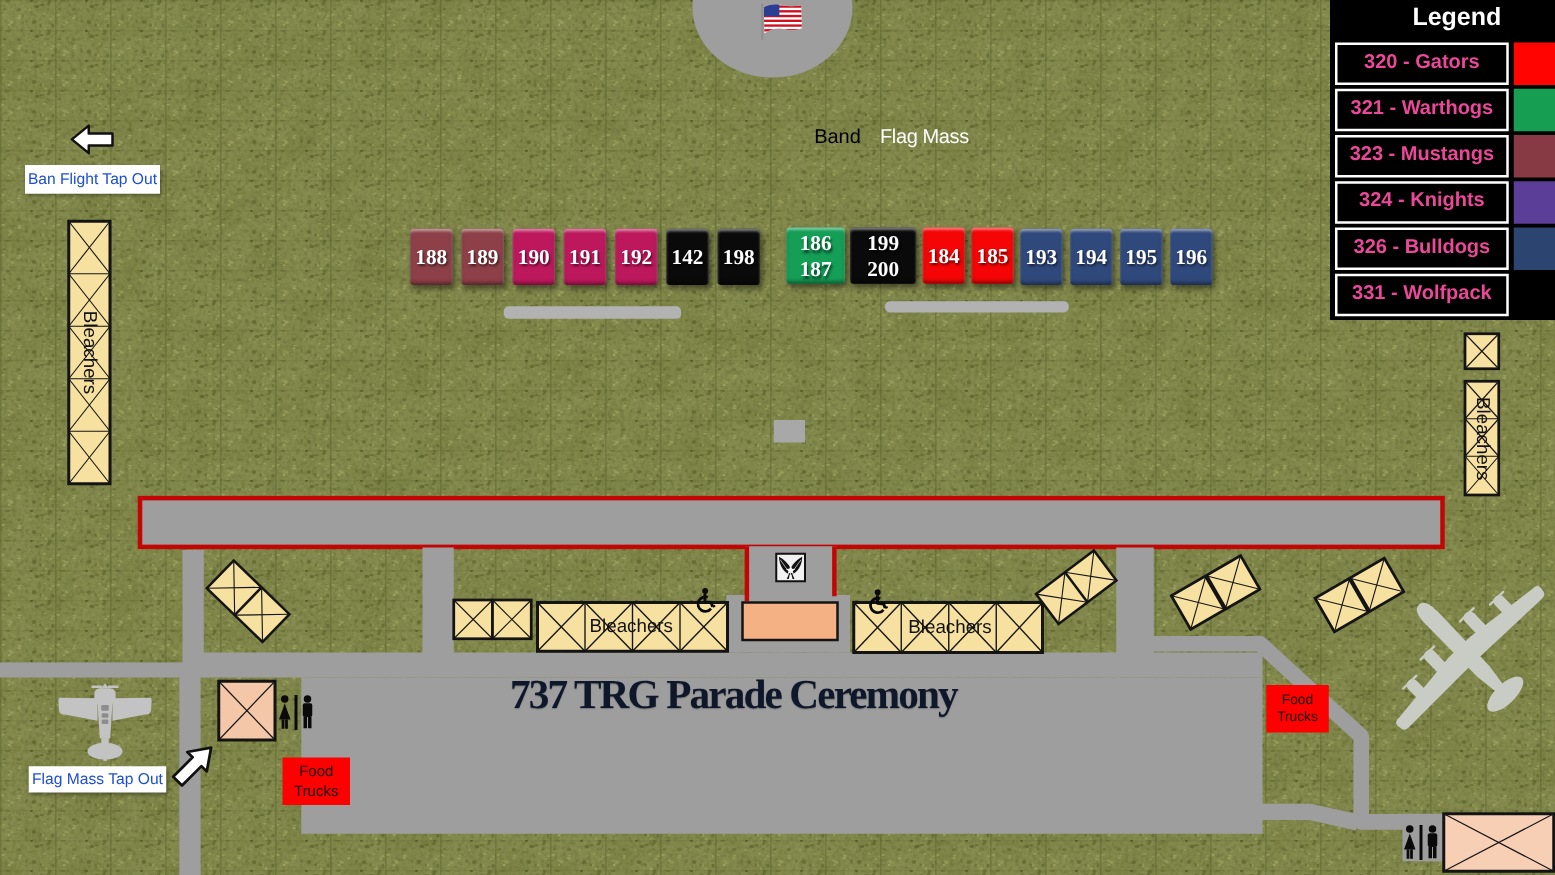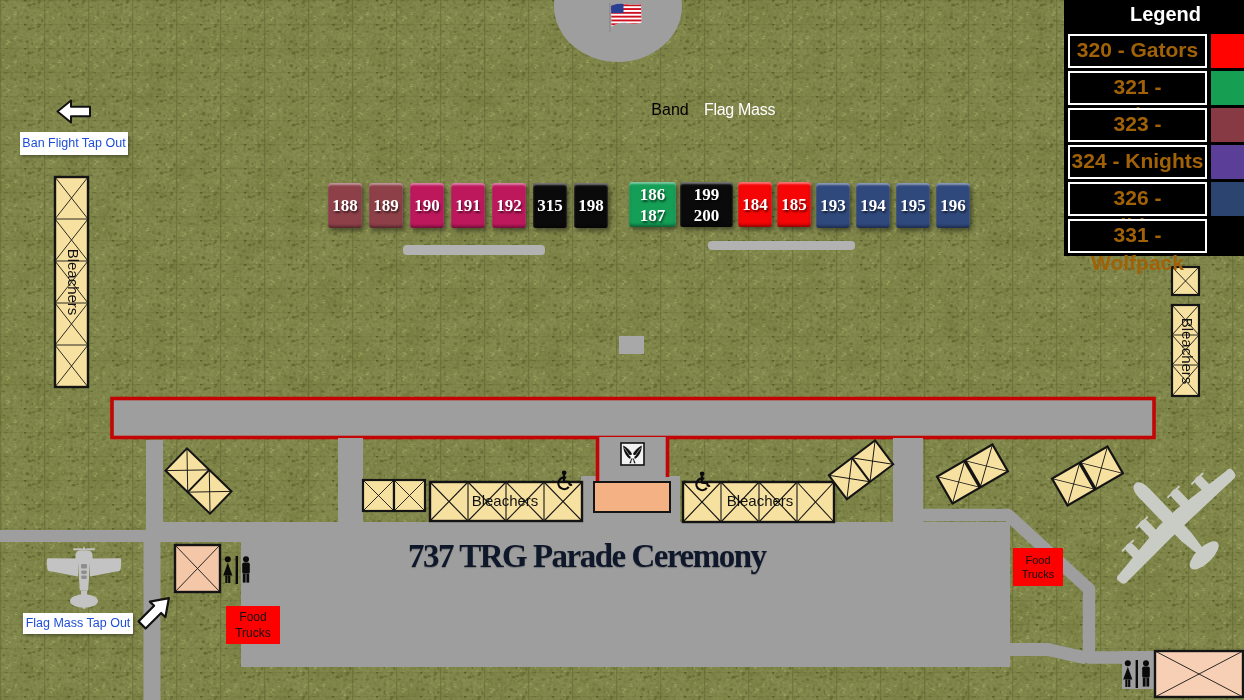--- a/index.html
+++ b/index.html
@@ -8,21 +8,21 @@
   .fb{position:absolute;width:34px;height:45px;border-radius:3px;color:#fff;
       font-family:"Liberation Serif",serif;font-weight:bold;font-size:17px;line-height:45px;
       text-align:center;text-shadow:1px 2px 2px rgba(0,0,0,.6);
       box-shadow:inset 0 2px 2px rgba(255,255,255,.45), inset 0 -2px 3px rgba(0,0,0,.4), 2px 3px 4px rgba(0,0,0,.42)}
   .fb2{width:47px;height:45px;line-height:21px;padding-top:2px;box-sizing:border-box}
   .mar{background:#8e4048}.pur{background:#be185d}.blk{background:#0a0a0a}
   .grn{background:#149e56}.red{background:#f50505}.nav{background:#30497c}
   .lbl{position:absolute;background:#fff;color:#1d4ed8;font-size:12.5px;text-align:center;white-space:nowrap;
        box-shadow:1px 2px 3px rgba(0,0,0,.35)}
   .lrow{position:absolute;left:1068px;width:139px;height:34px;background:#000;border:2.5px solid #fff;
-        box-sizing:border-box;color:#a16207;font-weight:bold;font-size:21px;text-align:center;line-height:28px}
+        box-sizing:border-box;color:#ec4899;font-weight:bold;font-size:16px;text-align:center;line-height:28px}
   .lsq{position:absolute;left:1211px;width:33px;height:34px}
 </style>
 </head>
 <body>
 <div id="c">
 
 <svg class="abs" style="left:0;top:0" width="1244" height="700">
   <defs>
     <pattern id="gtile" width="44" height="24" patternUnits="userSpaceOnUse">
       <ellipse cx="27.2" cy="17.6" rx="1.9" ry="1.6" fill="#4f5620" opacity="0.48"></ellipse>
@@ -384,21 +384,21 @@
 <div class="fb mar" style="left:328px;top:183px">188</div>
 
 <div class="fb mar" style="left:369px;top:183px">189</div>
 
 <div class="fb pur" style="left:410px;top:183px">190</div>
 
 <div class="fb pur" style="left:451px;top:183px">191</div>
 
 <div class="fb pur" style="left:492px;top:183px">192</div>
 
-<div class="fb blk" style="left:533px;top:183px">315</div>
+<div class="fb blk" style="left:533px;top:183px">142</div>
 
 <div class="fb blk" style="left:574px;top:183px">198</div>
 
 <div class="fb fb2 grn" style="left:629px;top:182px">186<br>187</div>
 
 <div class="fb fb2 blk" style="left:680px;top:182px;width:53px">199<br>200</div>
 
 <div class="fb red" style="left:738px;top:182px">184</div>
 
 <div class="fb red" style="left:777px;top:182px">185</div>

